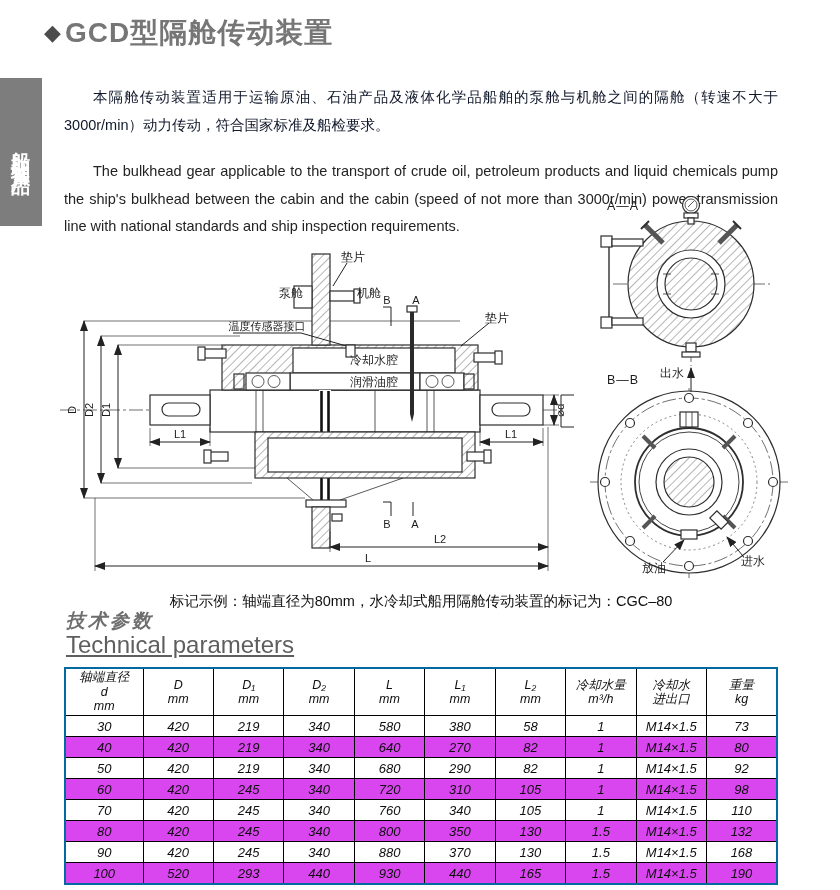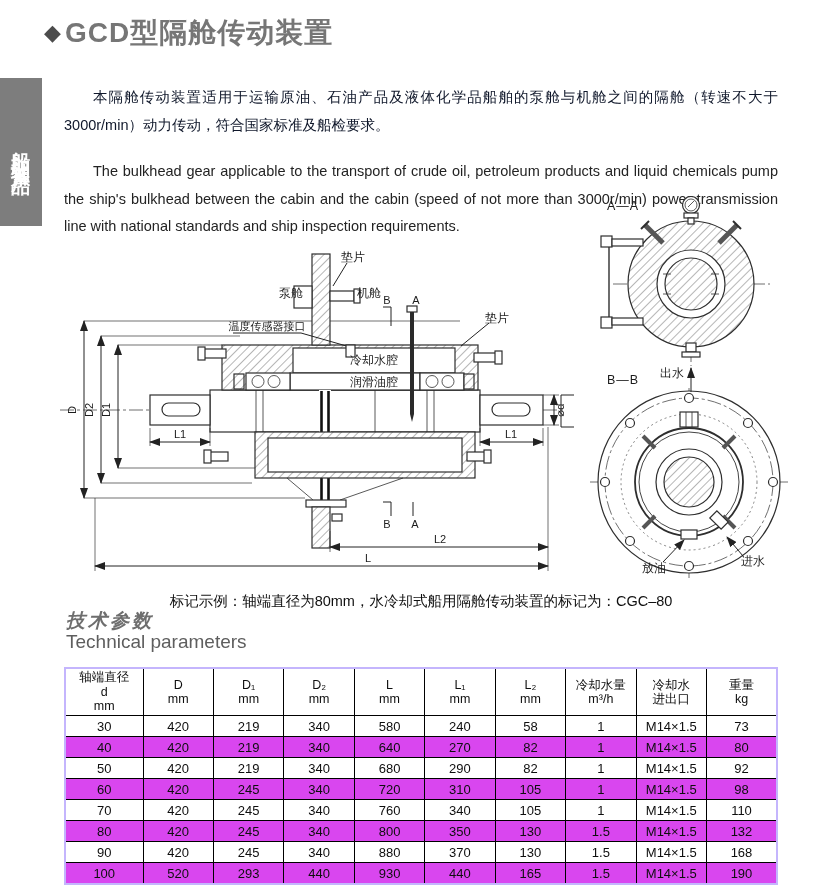--- a/index.html
+++ b/index.html
@@ -20,25 +20,25 @@
   .header h1{margin:0;font-size:28px;line-height:34px;font-weight:bold;color:#767676;display:flex;align-items:center;letter-spacing:1px;}
   .header .diamond{color:#4c4c4c;font-size:22px;margin-right:3px;}
   .header h2{margin:1px 0 0 30px;font-size:18.5px;font-weight:normal;color:#8e8e8e;letter-spacing:.5px;}
   .intro{position:absolute;left:64px;top:84px;width:714px;font-size:14.5px;line-height:27.5px;text-align:justify;}
   .intro p{margin:0;text-indent:2em;}
   .intro .cn{color:#0f172a;}
   .intro .en{color:#232323;margin-top:19px;}
   .drawing{position:absolute;left:0;top:196px;width:840px;height:404px;}
   .mark-example{position:absolute;left:64px;top:592px;width:714px;margin:0;text-align:center;font-size:14.5px;color:#101010;}
   .tech-cn{position:absolute;left:66px;top:608px;margin:0;font-size:19px;font-weight:bold;letter-spacing:3px;color:#6e6e6e;font-style:italic;}
-  .tech-en{position:absolute;left:66px;top:631px;margin:0;font-size:19px;font-weight:normal;color:#5e5e5e;}
+  .tech-en{position:absolute;left:66px;top:631px;margin:0;font-size:24px;font-weight:normal;color:#5e5e5e;text-decoration:underline;}
   table.params{
     position:absolute;left:64px;top:667px;width:714px;
     border-collapse:collapse;table-layout:fixed;text-align:center;
-    font-size:13px;color:#0e0e0e;border:2px solid #c4b5fd;
+    font-size:13px;color:#0e0e0e;border:2px solid #0369a1;font-style:italic;
   }
   table.params th,table.params td{border:1px solid #000;}
   table.params th{
     font-weight:normal;font-size:12.5px;line-height:14.5px;
     white-space:pre-line;height:44px;vertical-align:middle;padding:1px 0;
   }
   table.params td{height:20px;padding:0;}
   table.params tr.alt td{background:#d946ef;}
   table.params col.c-first{width:78px;}
   
@@ -323,21 +323,21 @@
 kg</th>
       </tr>
   </thead>
   <tbody>
       <tr>
         <td>30</td>
         <td>420</td>
         <td>219</td>
         <td>340</td>
         <td>580</td>
-        <td>240</td>
+        <td>380</td>
         <td>58</td>
         <td>1</td>
         <td>M14×1.5</td>
         <td>73</td>
       </tr>
       <tr class="alt">
         <td>40</td>
         <td>420</td>
         <td>219</td>
         <td>340</td>

